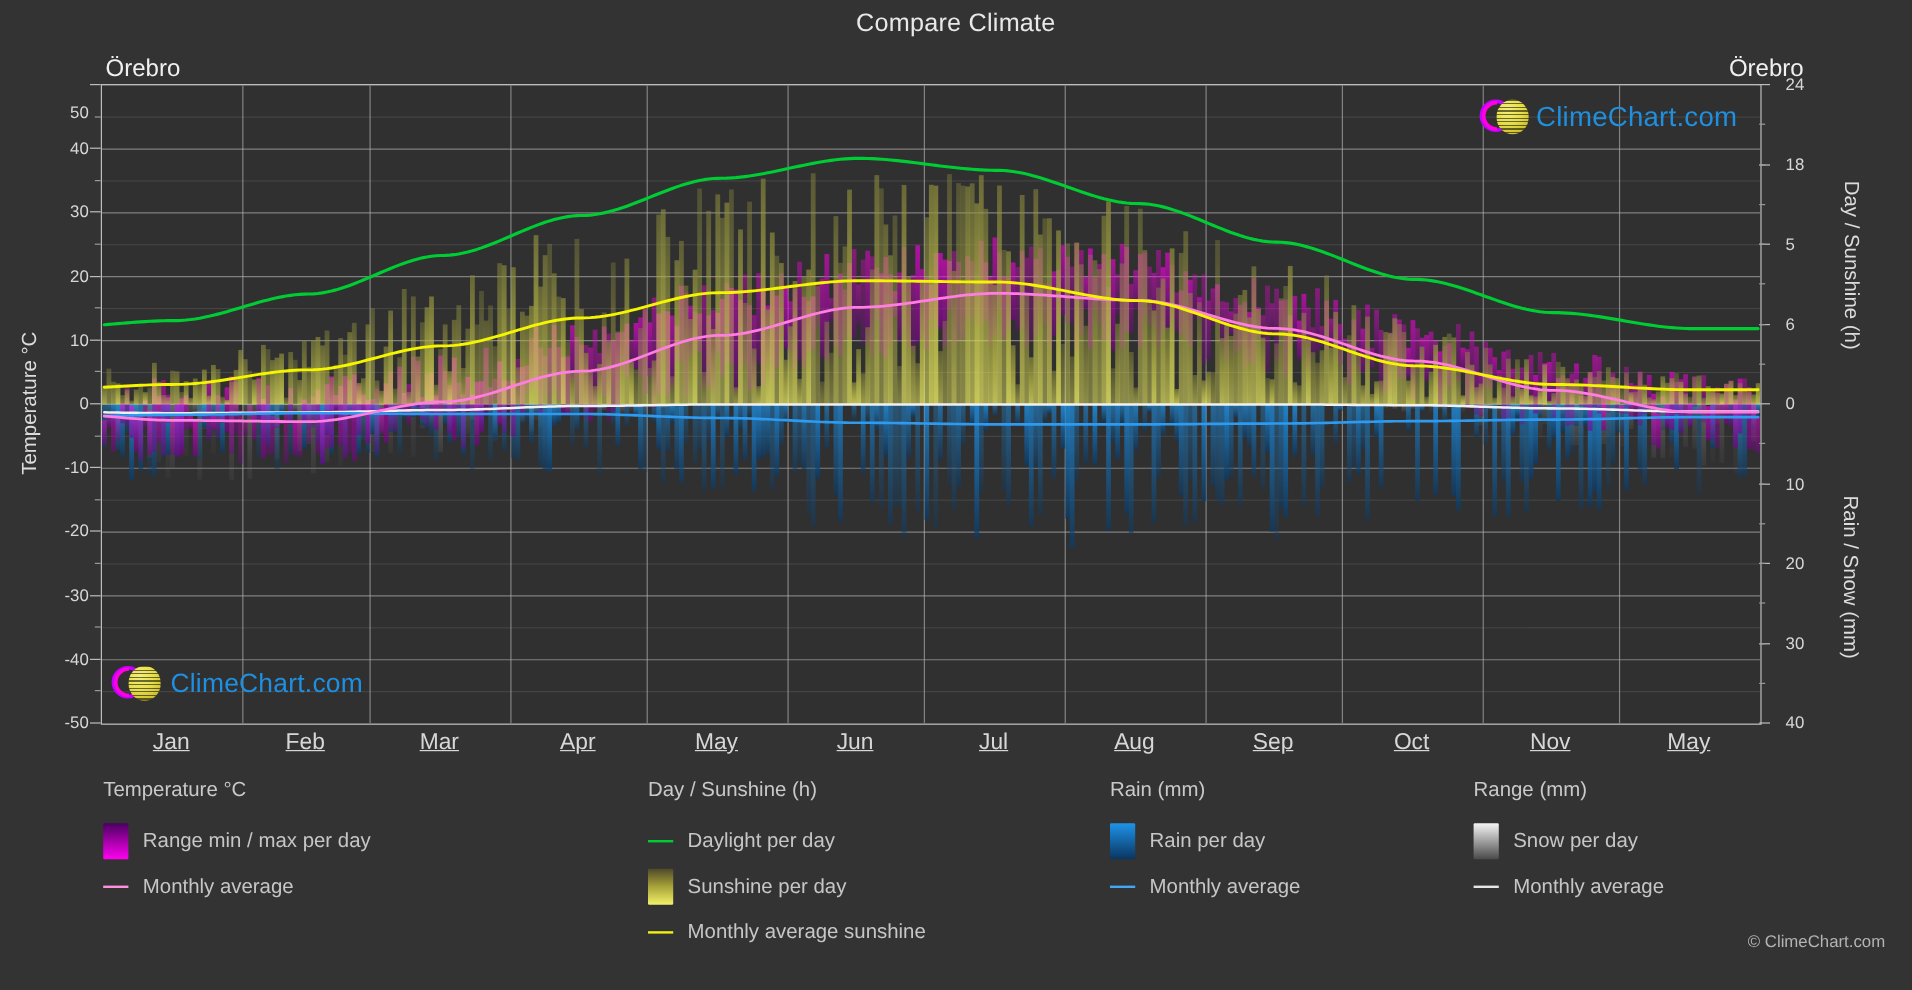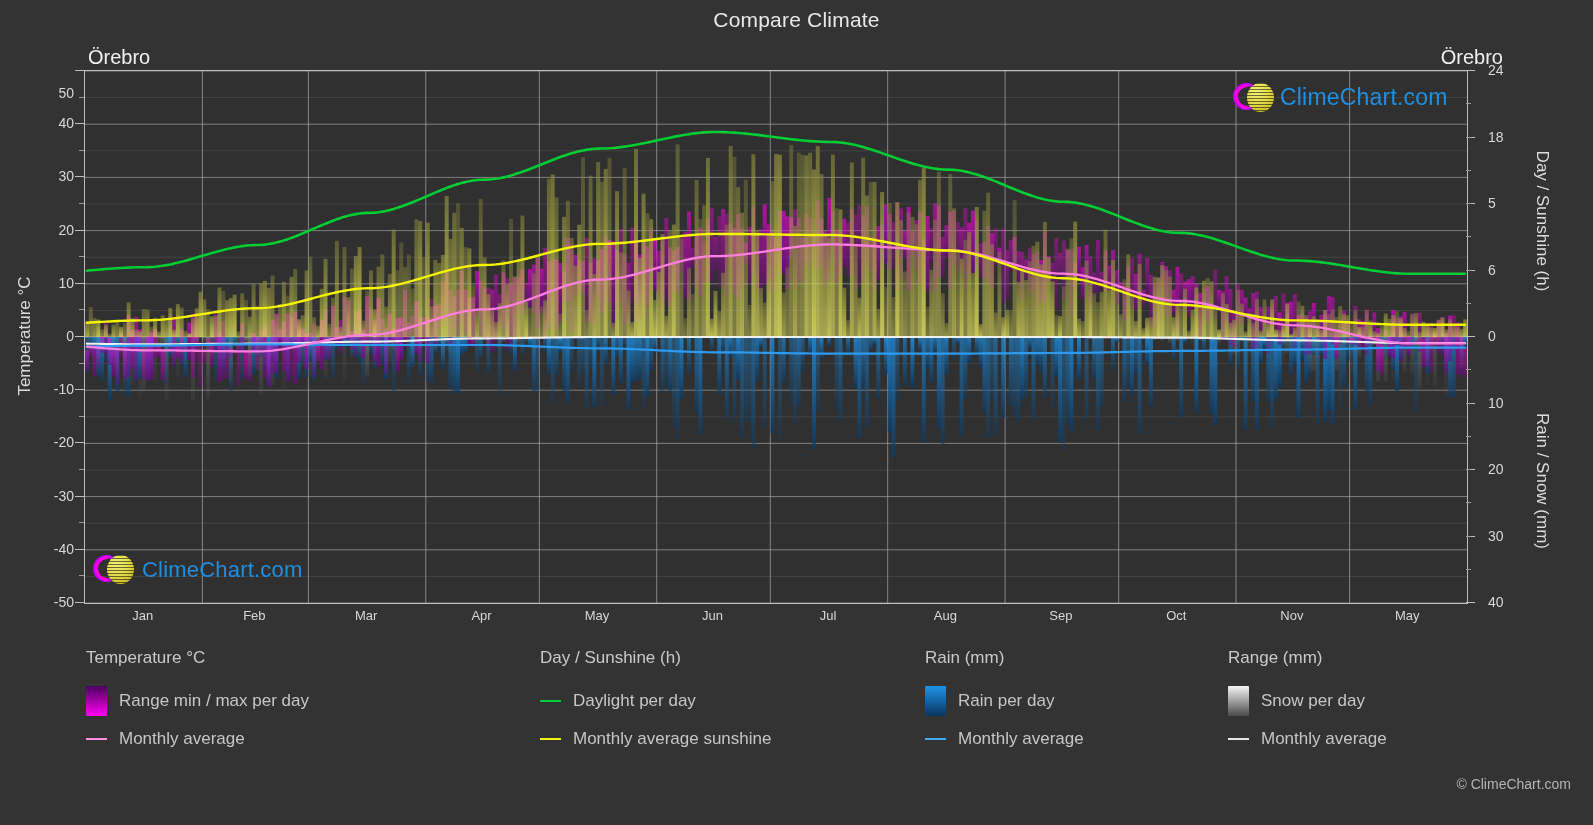--- a/index.html
+++ b/index.html
@@ -61,21 +61,21 @@
   .ytick-mark-r.minor{width:5px;background:#9a9a9a;}
   .rlabel{position:absolute;width:26px;display:flex;align-items:center;justify-content:center;}
   .rlabel span{transform:rotate(90deg);white-space:nowrap;font-size:17px;color:#dcdcdc;}
   #rlabel-day{left:1529px;top:96px;height:250px;}
   #rlabel-rain{left:1529px;top:356px;height:250px;}
 
   
   #axis-x{position:absolute;left:84px;top:602px;width:1382px;height:34px;}
   .xtick{
     position:absolute;top:6px;transform:translateX(-50%);
-    font-size:13px;color:#d7d7d7;
+    font-size:19px;color:#d7d7d7;text-decoration:underline;
   }
 
   
   .wm{position:absolute;display:flex;align-items:center;gap:6px;}
   #wm-top{left:1232px;top:80px;}
   #wm-bottom{left:92px;top:552px;}
   .wm-text{font-size:23px;color:#1f8fe0;letter-spacing:.2px;}
   #wm-bottom .wm-text{font-size:22px;}
 
   
@@ -1498,20 +1498,24 @@
         </div>
     </div>
     <div class="lg-col" id="lg-day">
       <div class="lg-head">Day / Sunshine (h)</div>
       <div id="lg-day-items">
           <div class="lg-row">
             <div class="lg-line" style="--lc: #00cc33;"></div>
             <div class="lg-lbl">Daylight per day</div>
           </div>
           <div class="lg-row">
+            <div class="lg-sw" style="background: linear-gradient(rgb(78, 74, 40), rgb(169, 163, 58), rgb(242, 242, 106));"></div>
+            <div class="lg-lbl">Sunshine per day</div>
+          </div>
+          <div class="lg-row">
             <div class="lg-line" style="--lc: #f2f211;"></div>
             <div class="lg-lbl">Monthly average sunshine</div>
           </div>
         </div>
     </div>
     <div class="lg-col" id="lg-rain">
       <div class="lg-head">Rain (mm)</div>
       <div id="lg-rain-items">
           <div class="lg-row">
             <div class="lg-sw" style="background: linear-gradient(rgb(30, 147, 232), rgb(10, 53, 96));"></div>

